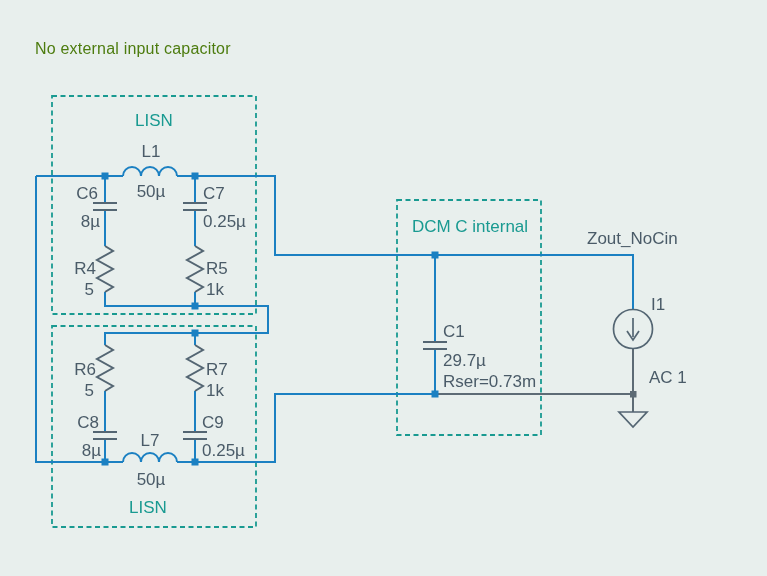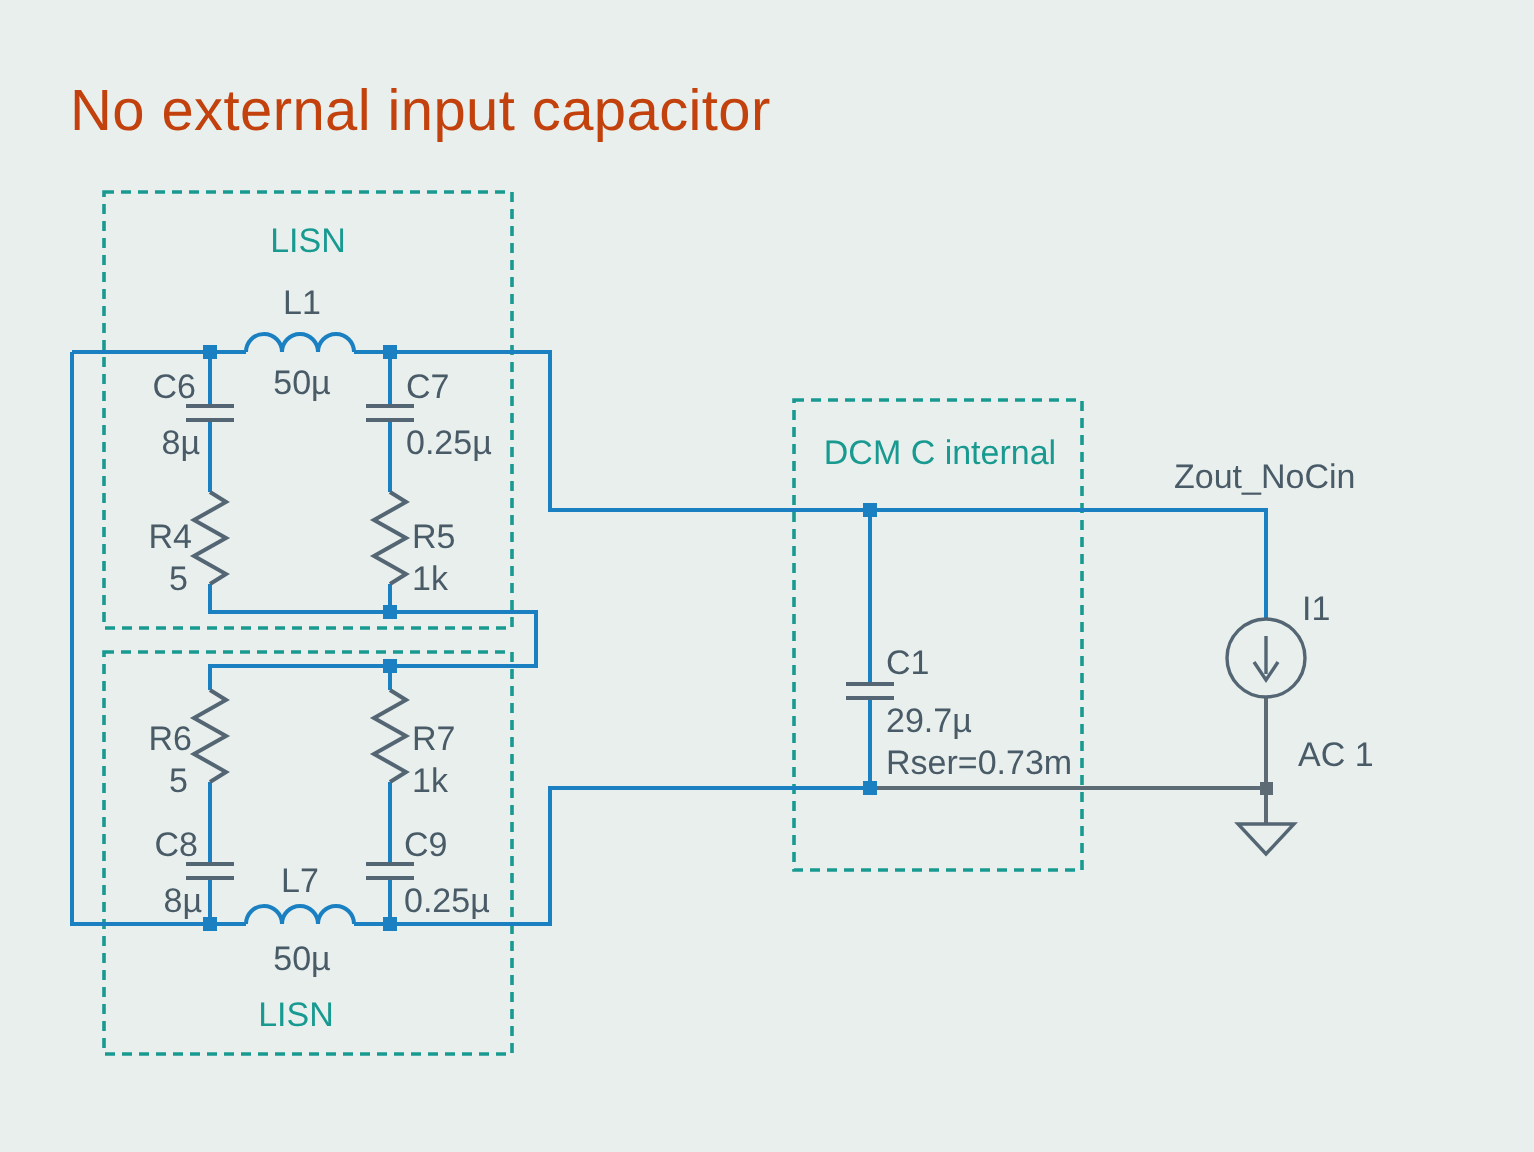--- a/index.html
+++ b/index.html
@@ -4,21 +4,21 @@
 <style>
   html,body{margin:0;padding:0;}
   body{
     background:#e8efed;
     font-family:"Liberation Sans", sans-serif;
     width:767px;height:576px;overflow:hidden;
   }
   .stage{position:relative;width:767px;height:576px;background:#e8efed;}
   .title{
     position:absolute;left:35px;top:40px;
-    font-size:29px;letter-spacing:.2px;color:#c2410c;font-weight:400;
+    font-size:16px;letter-spacing:.2px;color:#4d7c0f;font-weight:400;
   }
   svg{position:absolute;left:0;top:0;}
   .wire{stroke:#1b80c2;stroke-width:2;fill:none;}
   .wire-gray{stroke:#5d6b75;stroke-width:2;fill:none;}
   .comp{stroke:#546673;stroke-width:2;fill:none;}
   .comp-thin{stroke:#546673;stroke-width:1.7;fill:none;}
   .dashed{stroke:#199a91;stroke-width:1.8;fill:none;stroke-dasharray:5 3.5;}
   .dot{fill:#1b80c2;stroke:none;}
   .dot-gray{fill:#5d6b75;stroke:none;}
   text{font-family:"Liberation Sans", sans-serif;}

